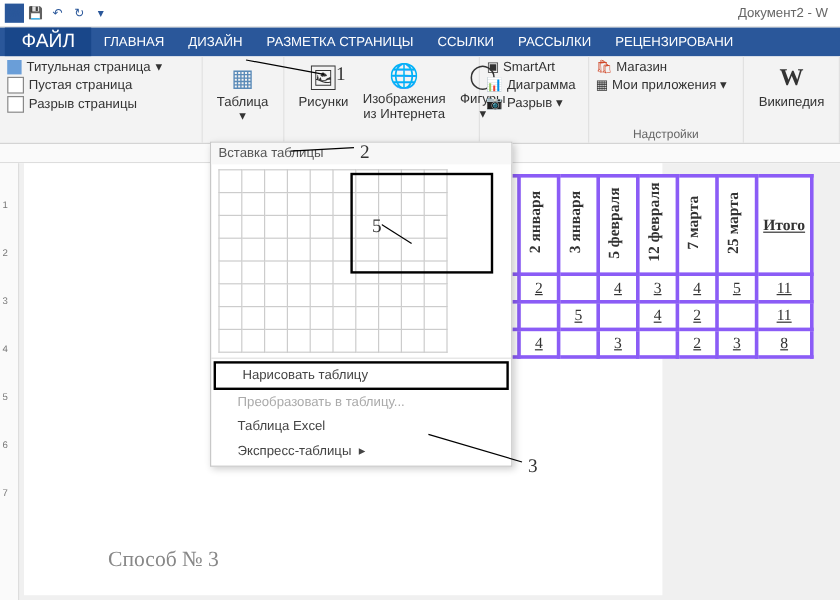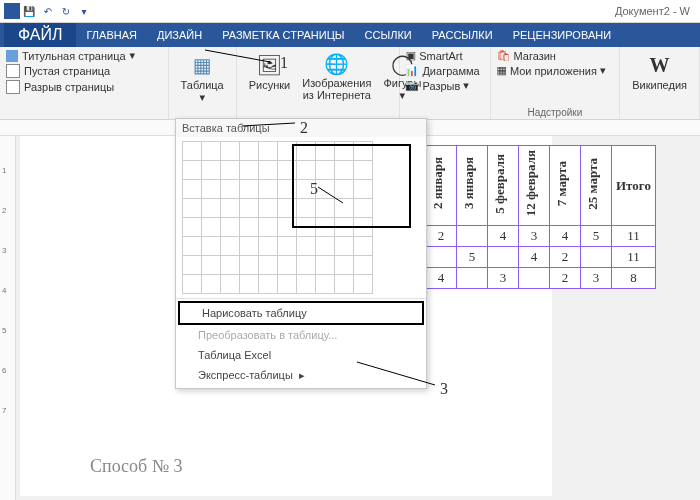--- a/index.html
+++ b/index.html
@@ -32,21 +32,21 @@
   .table-dd .hdr { padding:3px 6px; color:#555; background:#f7f7f7; }
   .grid { padding:4px 6px; }
   .grid table { border-collapse:collapse; }
   .grid td { width:16px; height:16px; border:1px solid #ccc; }
   .table-dd .menu { border-top:1px solid #e1e1e1; padding:2px 0; }
   .table-dd .mi { padding:4px 22px; color:#444; white-space:nowrap; }
   .table-dd .mi.dis { color:#aaa; }
   .table-dd .mi.draw { border:2px solid #000; margin:0 2px; }
   
   .doc-table { position:absolute; left:268px; top:145px; border-collapse:collapse; font-family:"Times New Roman",serif; font-size:13px; z-index:5; background:#fff; }
-  .doc-table th, .doc-table td { border:1px solid #8b5cf6; padding:2px 4px; text-align:left; min-width:22px; }
+  .doc-table th, .doc-table td { border:3px solid #8b5cf6; padding:2px 4px; text-align:left; min-width:22px;text-decoration:underline; }
   .doc-table th.vtx { height:75px; }
   .doc-table th.vtx span { writing-mode:vertical-rl; transform:rotate(180deg); display:inline-block; }
   .diag-cell { position:relative; width:80px; }
   .diag-cell .a { position:absolute; top:2px; right:4px; }
   .diag-cell .b { position:absolute; bottom:2px; right:4px; }
   .diag-cell svg { position:absolute; left:0; top:0; width:100%; height:100%; }
   .highlight-box { position:absolute; border:2px solid #000; z-index:20; pointer-events:none; }
   .callout { position:absolute; font-size:16px; font-family:"Times New Roman",serif; z-index:25; }
   .arrow-line { position:absolute; z-index:24; }
   .icn-box { width:12px; height:12px; flex-shrink:0; }

